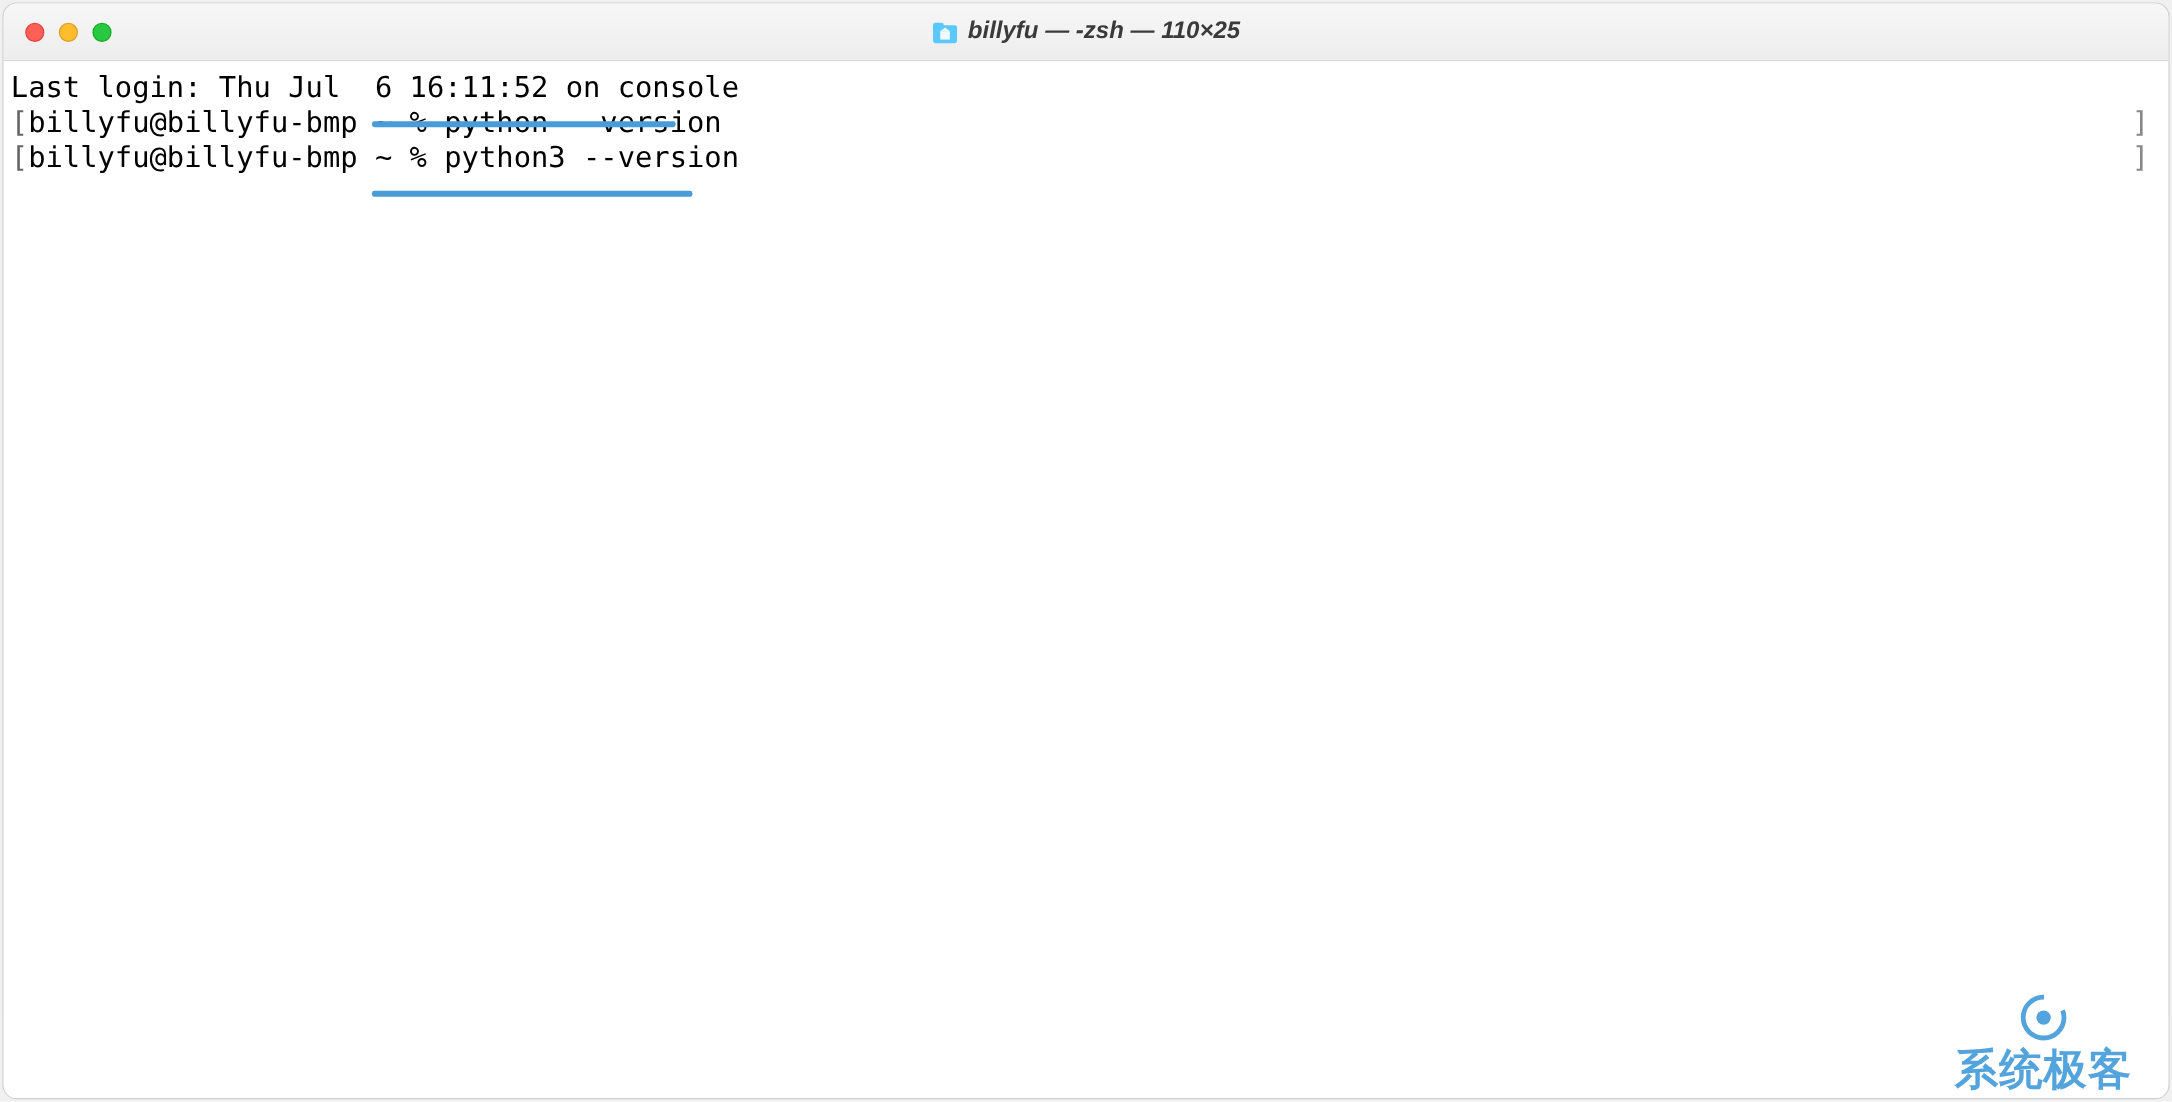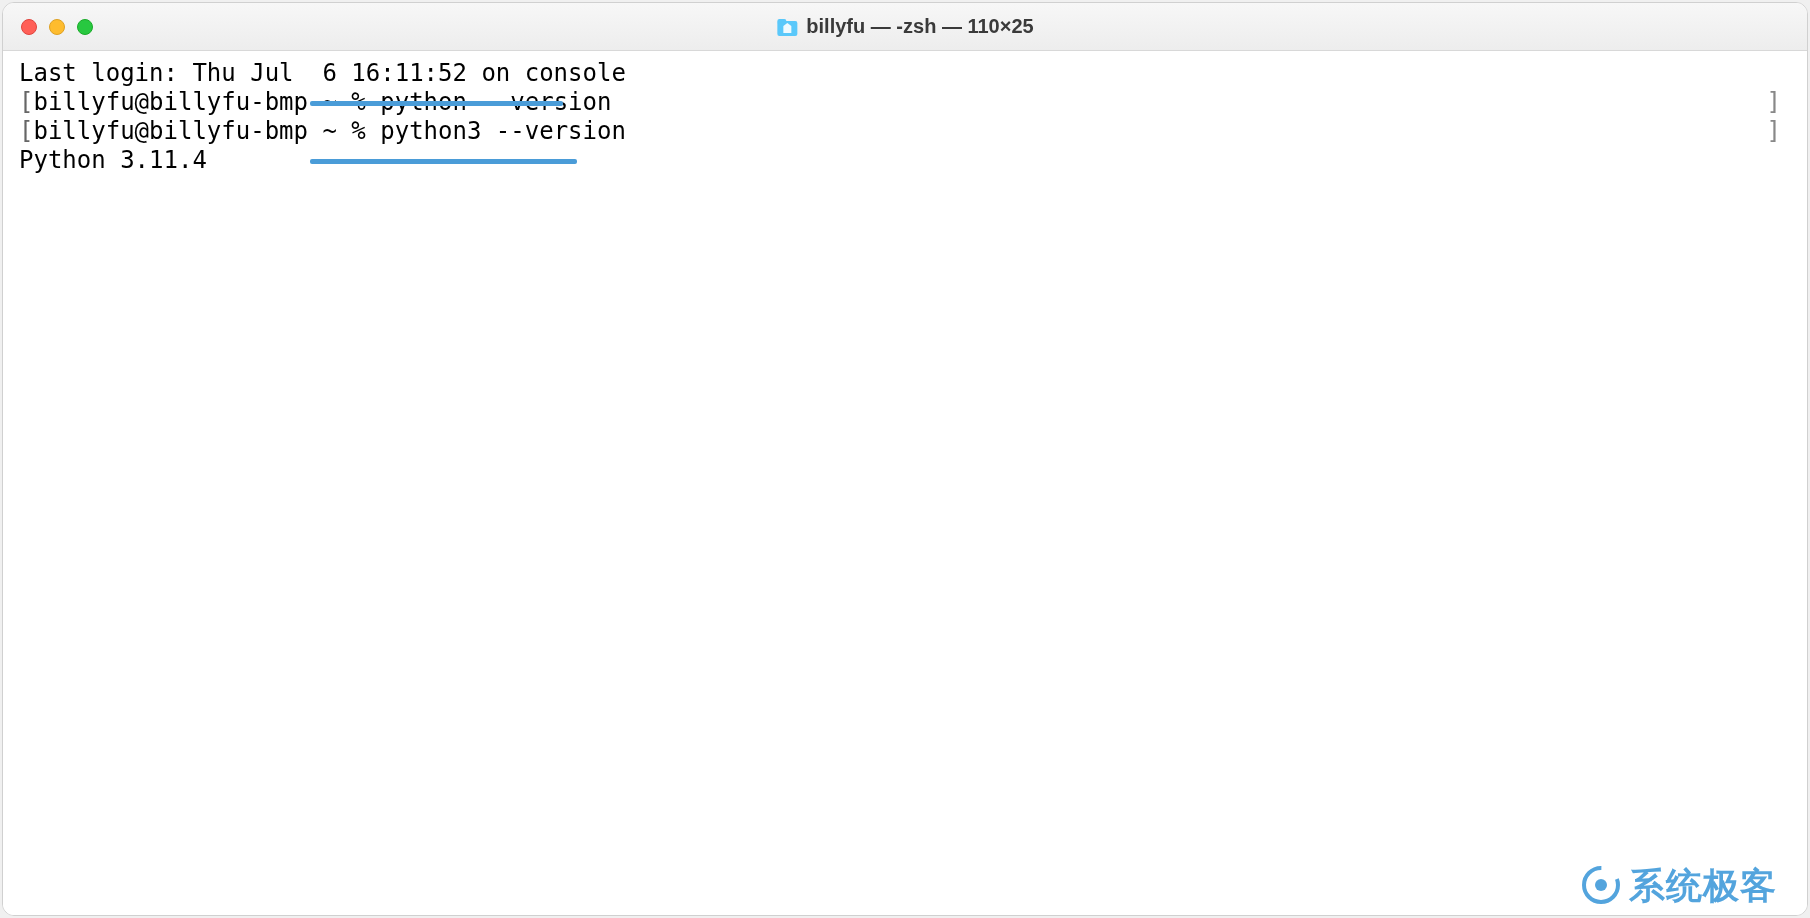--- a/index.html
+++ b/index.html
@@ -29,20 +29,21 @@
       flex-direction: column;
     }
     .title-bar {
       height: 48px;
       background: linear-gradient(to bottom, #f7f7f7, #ededed);
       border-bottom: 1px solid #d8d8d8;
       display: flex;
       align-items: center;
       position: relative;
       flex-shrink: 0;
+      font-style: italic;
     }
     .traffic-lights {
       display: flex;
       gap: 12px;
       padding-left: 18px;
     }
     .traffic-light {
       width: 16px;
       height: 16px;
       border-radius: 50%;
@@ -73,21 +74,21 @@
     .home-icon {
       width: 22px;
       height: 22px;
       display: inline-flex;
       align-items: center;
       justify-content: center;
     }
     .terminal-body {
       flex: 1;
       background: #ffffff;
-      padding: 8px 16px;
+      padding: 8px 6px;
       font-family: "SF Mono", "Menlo", "Monaco", monospace;
       font-size: 24px;
       line-height: 29px;
       color: #000000;
       position: relative;
       overflow: hidden;
     }
     .term-line {
       white-space: pre;
       position: relative;
@@ -131,20 +132,21 @@
       color: #666;
     }
     .watermark {
       position: absolute;
       bottom: 10px;
       right: 30px;
       display: flex;
       align-items: center;
       gap: 8px;
       opacity: 0.85;
+      flex-direction: column;
     }
     .watermark-icon {
       width: 40px;
       height: 40px;
     }
     .watermark-text {
       font-family: -apple-system, sans-serif;
       font-size: 36px;
       font-weight: 700;
       color: #3695d8;
@@ -178,21 +180,20 @@
       <span>billyfu — -zsh — 110×25</span>
     </div>
   </div>
 
   <div class="scroll-indicator"></div>
 
   <div class="terminal-body">
     <div class="term-line"><span>Last login: Thu Jul  6 16:11:52 on console</span></div>
     <div class="term-line"><span class="bracket">[</span><span>billyfu@billyfu-bmp ~ % python --version</span><span class="right-bracket">]</span></div>
     <div class="term-line"><span class="bracket">[</span><span>billyfu@billyfu-bmp ~ % python3 --version</span><span class="right-bracket">]</span></div>
-    <div class="term-line"><span>Python 3.11.4</span></div>
 
     <div class="underline underline-1"></div>
     <div class="underline underline-2"></div>
 
     <div class="watermark">
       <span class="watermark-icon">
         <svg width="40" height="40" viewBox="0 0 40 40">
           <circle cx="20" cy="20" r="17" fill="none" stroke="#3695d8" stroke-width="4" stroke-dasharray="80 20"></circle>
           <circle cx="20" cy="20" r="6" fill="#3695d8"></circle>
         </svg>

